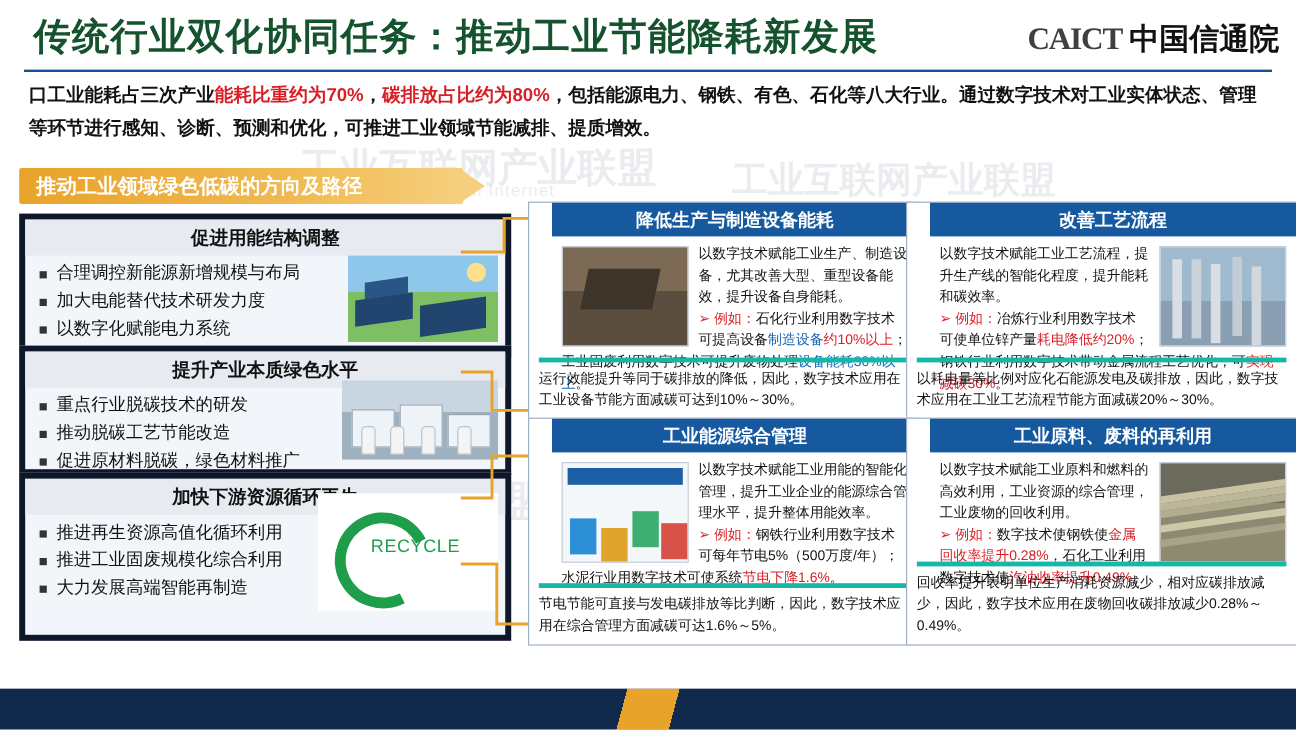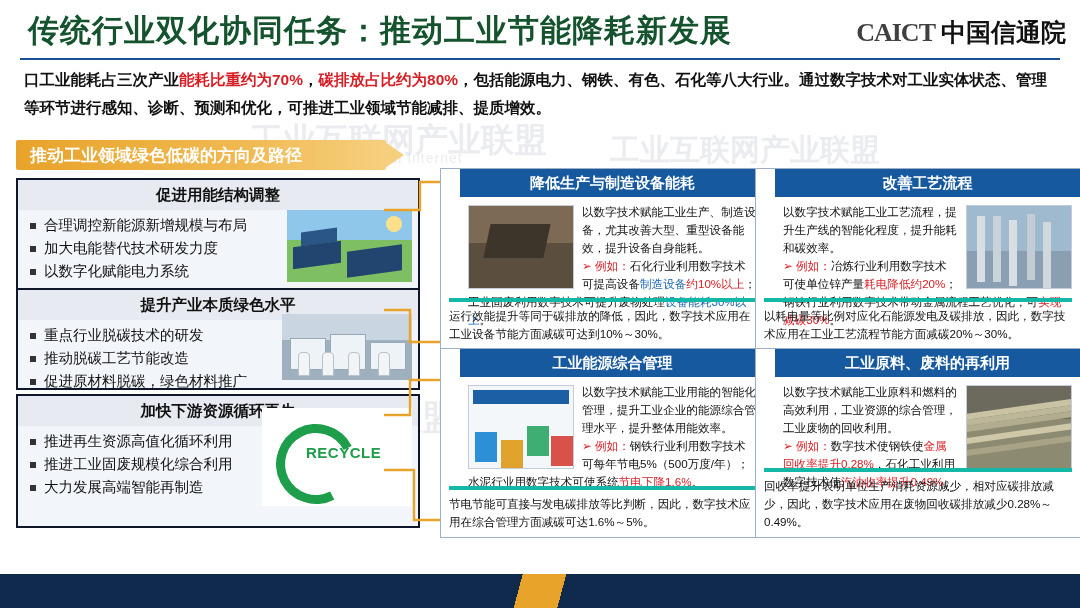--- a/index.html
+++ b/index.html
@@ -51,21 +51,21 @@
   }
   .banner .arrow{
     position:absolute;left:366px;top:0;width:0;height:0;
     border-top:15px solid transparent;border-bottom:15px solid transparent;
     border-left:22px solid #f6cf7e;
   }
   .banner .btxt{
     position:absolute;left:14px;top:4px;font-size:17px;font-weight:bold;color:#fff;
   }
 
-  .lbox{position:absolute;left:16px;border:2px solid #0f172a;background:#f2f5f9;}
+  .lbox{position:absolute;left:16px;border:5px solid #0f172a;background:#f2f5f9;}
   .lbox .hd{
     text-align:center;font-size:15.5px;font-weight:bold;color:#111;
     padding:5px 0 4px;background:#e7ebf1;
   }
   .lbox ul{margin:0;padding:4px 0 6px 12px;list-style:none;}
   .lbox li{
     font-size:14.5px;color:#111;line-height:23px;position:relative;padding-left:14px;
   }
   .lbox li::before{
     content:"";position:absolute;left:0;top:9px;width:6px;height:6px;background:#333;
@@ -93,21 +93,21 @@
   .factory .w{position:absolute;background:#eef3f7;border:1px solid #9aa8b6;}
   .factory .w1{left:8px;top:24px;width:34px;height:30px;}
   .factory .w2{left:48px;top:20px;width:34px;height:34px;}
   .factory .w3{left:88px;top:28px;width:34px;height:26px;}
   .factory .person{position:absolute;bottom:4px;width:10px;height:22px;border-radius:4px 4px 0 0;background:#f2f4f6;border:1px solid #b9c3cc;}
 
   .recycle{
     position:absolute;right:6px;top:12px;width:150px;height:98px;background:#ffffff;
   }
   .rec-ring{position:absolute;left:14px;top:16px;width:62px;height:62px;border:9px solid #1e9e4a;border-radius:50%;border-right-color:transparent;transform:rotate(18deg);}
-  .rec-txt{position:absolute;left:44px;top:36px;font-size:15px;font-weight:bold;color:#1e9e4a;letter-spacing:.5px;}
+  .rec-txt{position:absolute;left:44px;top:36px;font-size:15px;font-weight:normal;color:#1e9e4a;letter-spacing:.5px;}
 
   
   .card{position:absolute;border:1px solid #9fb0c6;background:#fff;padding-left:19px;}
   .card .chd{
     background:#16599f;color:#fff;font-size:15px;font-weight:bold;
     text-align:center;padding:5px 0 4px;
   }
   .card .body{padding:6px 8px 0 8px;position:relative;}
   .card .txt{font-size:11.6px;line-height:18px;color:#111;}
   .card .red{color:#d81f26;}

